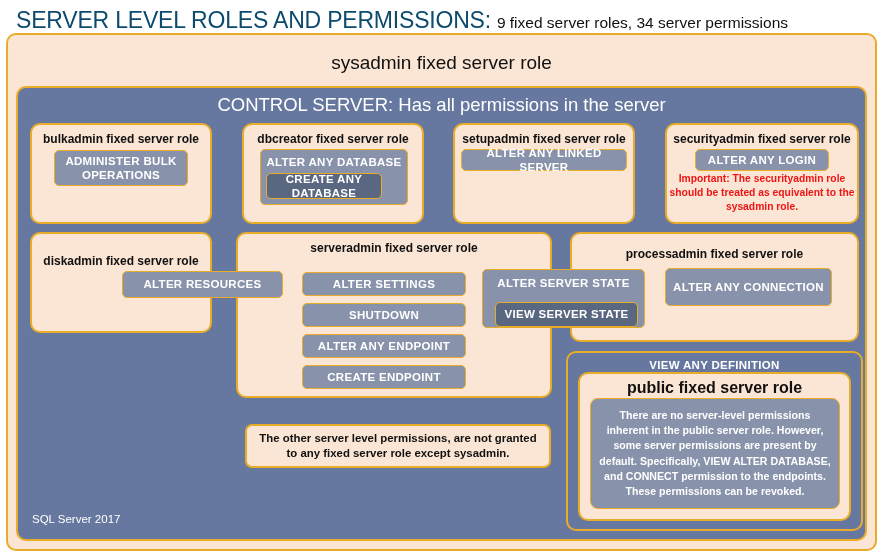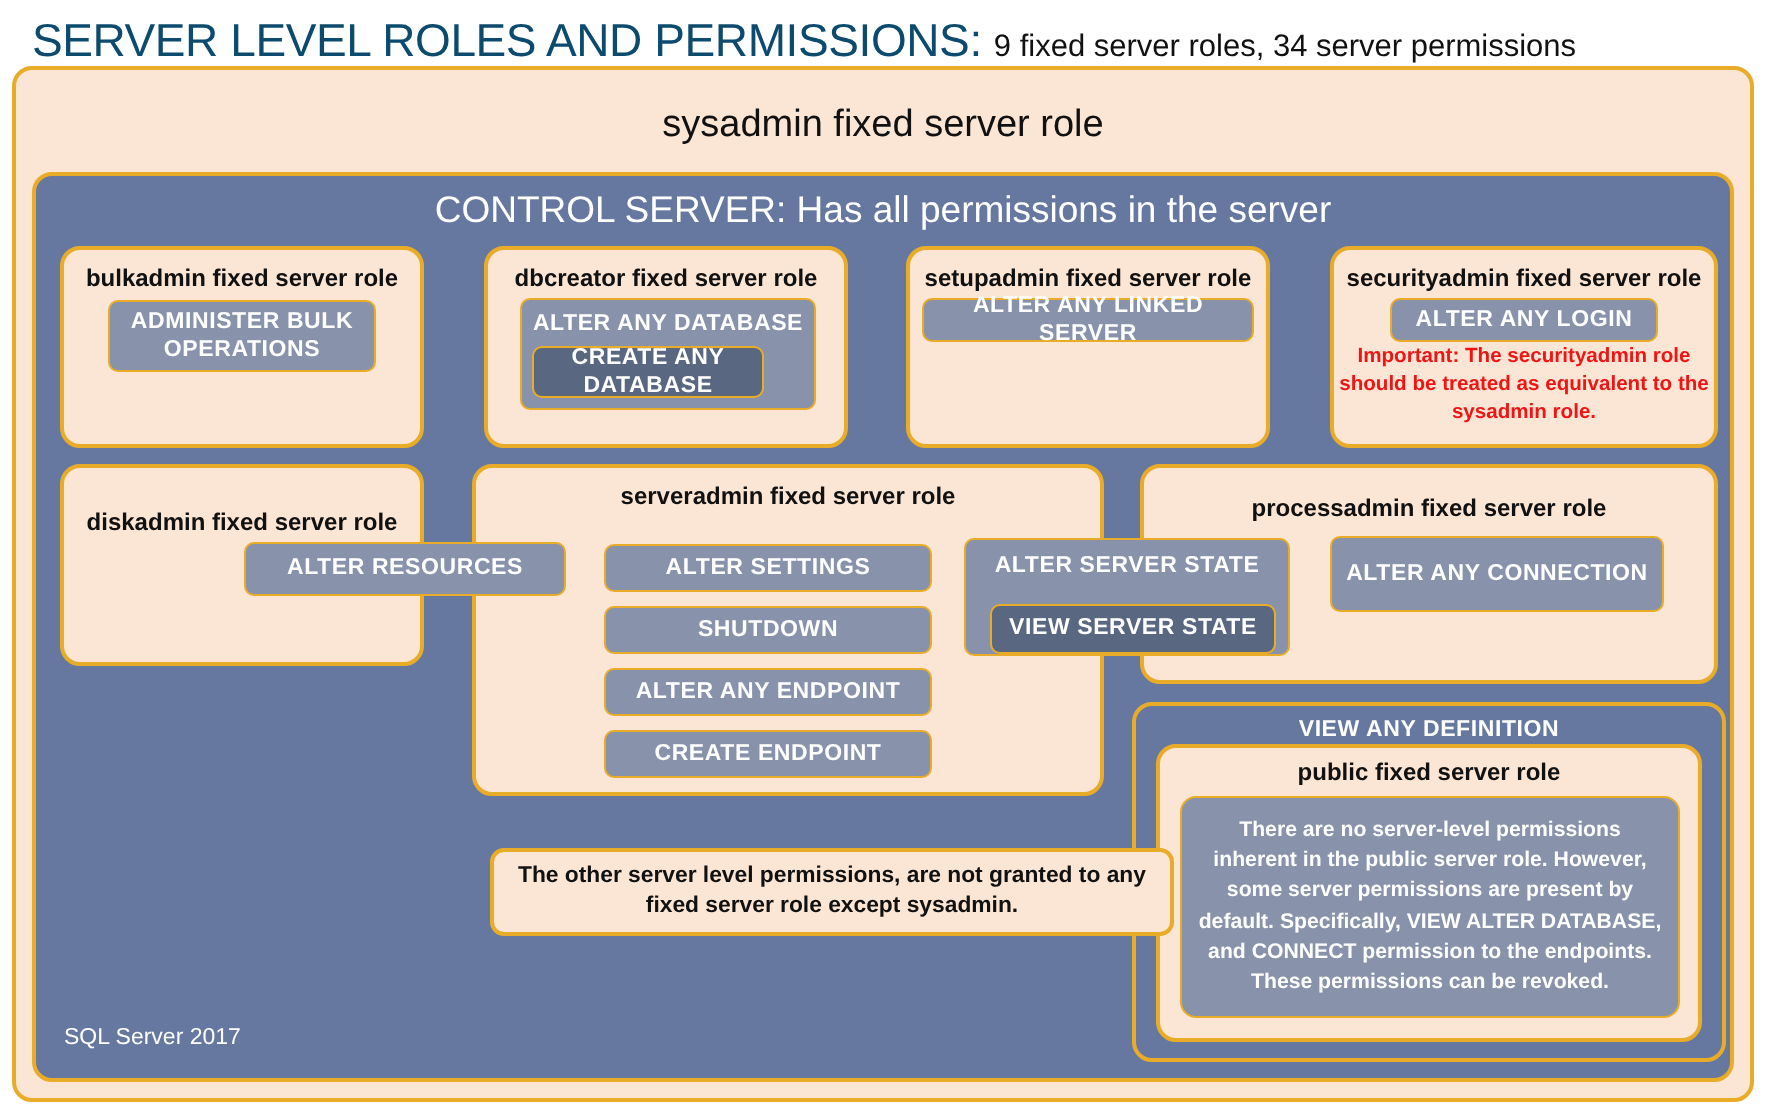--- a/index.html
+++ b/index.html
@@ -80,21 +80,21 @@
 
   
   #security-warning{
     position:absolute;left:668px;top:172px;width:188px;
     color:#ef1515;font-weight:bold;font-size:10.3px;
     line-height:1.36;text-align:center;
   }
 
   
   #other-perms-note{
-    position:absolute;left:245px;top:424px;width:342px;height:44px;
+    position:absolute;left:245px;top:424px;width:306px;height:44px;
     box-sizing:border-box;border-radius:7px;
     background:#fbe5d4;border:2px solid #e9ac29;
     color:#111;font-weight:bold;font-size:11.4px;line-height:1.35;
     text-align:center;display:flex;align-items:center;justify-content:center;
     padding:2px 8px;
   }
 
   
   #footer-version{
     position:absolute;left:32px;top:513px;
@@ -158,21 +158,21 @@
 
   <div class="chip" style="left:122px;top:271px;width:161px;height:27px;">ALTER RESOURCES</div>
 
   <div class="chip" style="left:482px;top:269px;width:163px;height:59px;align-items:flex-start;padding-top:6px;">ALTER SERVER  STATE</div>
   <div class="chip dark" style="left:495px;top:302px;width:143px;height:25px;">VIEW SERVER  STATE</div>
 
   <div class="panel slate" id="view-any-definition"></div>
   <div class="panel-head" id="vad-label" style="left:566px;width:297px;right:auto;">VIEW ANY DEFINITION</div>
 
   <div class="panel peach" id="public-role"></div>
-  <div id="public-label" style="left:578px;width:273px;right:auto;position:absolute;text-align:center;font-size:12px;font-weight:bold;color:#111;">public  fixed server role</div>
+  <div id="public-label" style="left:578px;width:273px;right:auto;position:absolute;text-align:center;font-size:16px;font-weight:bold;color:#111;">public  fixed server role</div>
 
   <div id="public-note">There are no server-level permissions inherent in the public server role. However, some server permissions are present by default. Specifically, VIEW ALTER DATABASE, and CONNECT permission to the endpoints. These permissions can be revoked.</div>
 
   <div id="other-perms-note">The other server level permissions,  are not granted to any fixed server role except sysadmin.</div>
 
   <div id="footer-version">SQL Server 2017</div>
 
 </div>
 
 </body></html>

